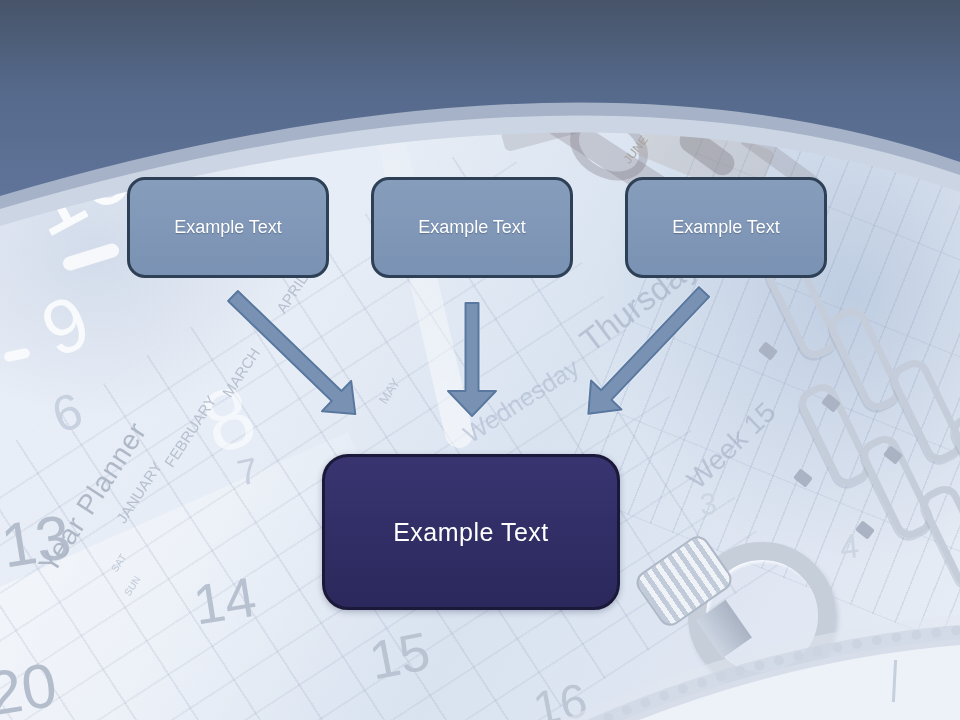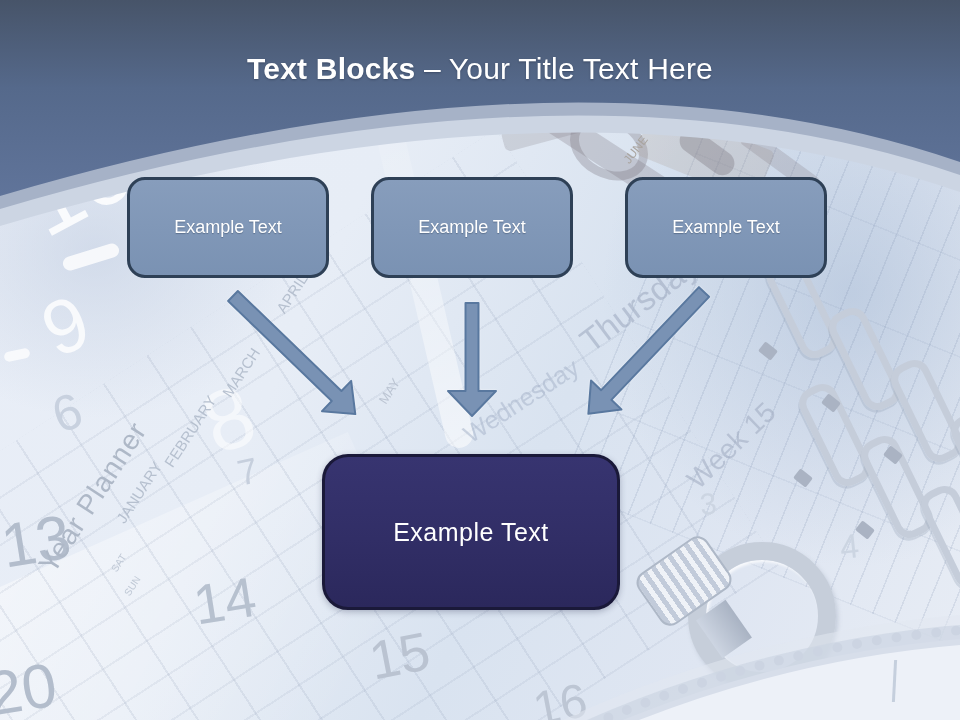--- a/index.html
+++ b/index.html
@@ -116,24 +116,20 @@
         <stop offset="0" stop-color="#475469"></stop>
         <stop offset="0.45" stop-color="#55698b"></stop>
         <stop offset="1" stop-color="#60749a"></stop>
       </linearGradient>
     </defs>
     <path d="M0,226 Q570,58 960,192 L960,0 L0,0 Z" fill="#ccd5e3"></path>
     <path d="M0,209 Q570,41 960,175 L960,0 L0,0 Z" fill="#a6b2c7"></path>
     <path d="M0,196 Q570,28 960,162 L960,0 L0,0 Z" fill="url(#hg)"></path>
   </svg>
 
-  <div class="title">
-    <span class="bold">Text Blocks</span>
-    <span class="rest">– Your Title Text Here</span>
-  </div>
 
   <svg class="arrows" width="960" height="720" viewBox="0 0 960 720">
     <g transform="translate(233,296) rotate(44)">
       <polygon points="0,-7 144,-7 144,-21 170,0 144,21 144,7 0,7"></polygon>
     </g>
     <g transform="translate(472,303) rotate(90)">
       <polygon points="0,-6.5 88,-6.5 88,-24 113,0 88,24 88,6.5 0,6.5"></polygon>
     </g>
     <g transform="translate(704,292) rotate(133.5)">
       <polygon points="0,-7 142,-7 142,-21 168,0 142,21 142,7 0,7"></polygon>

